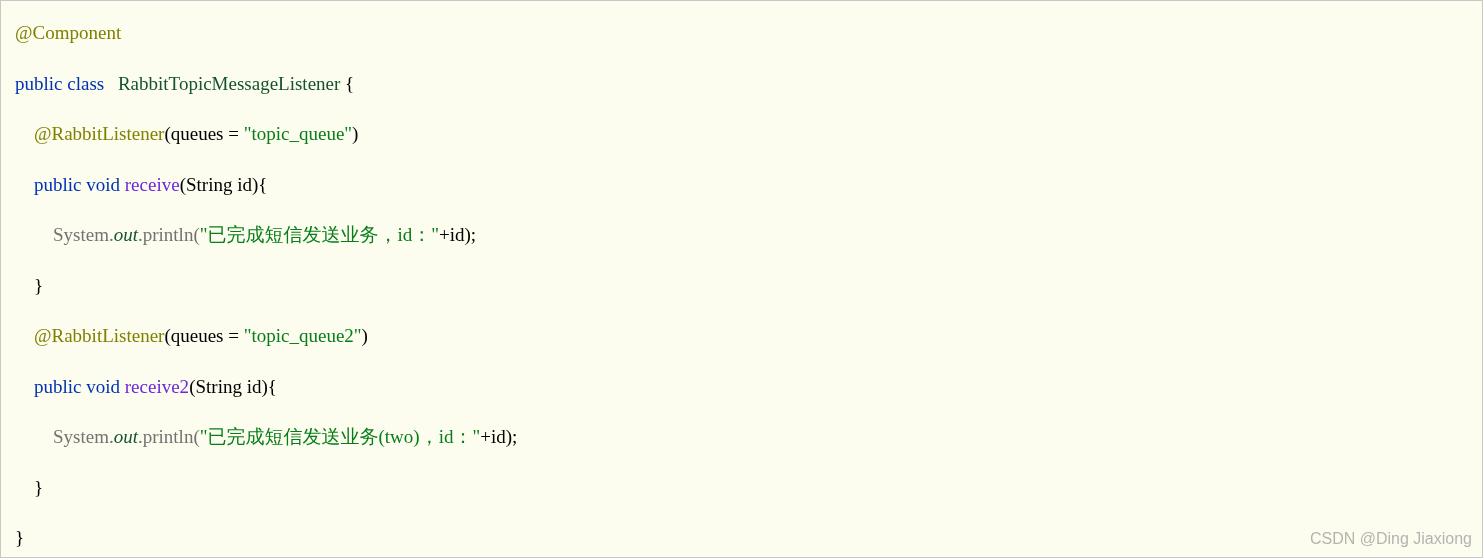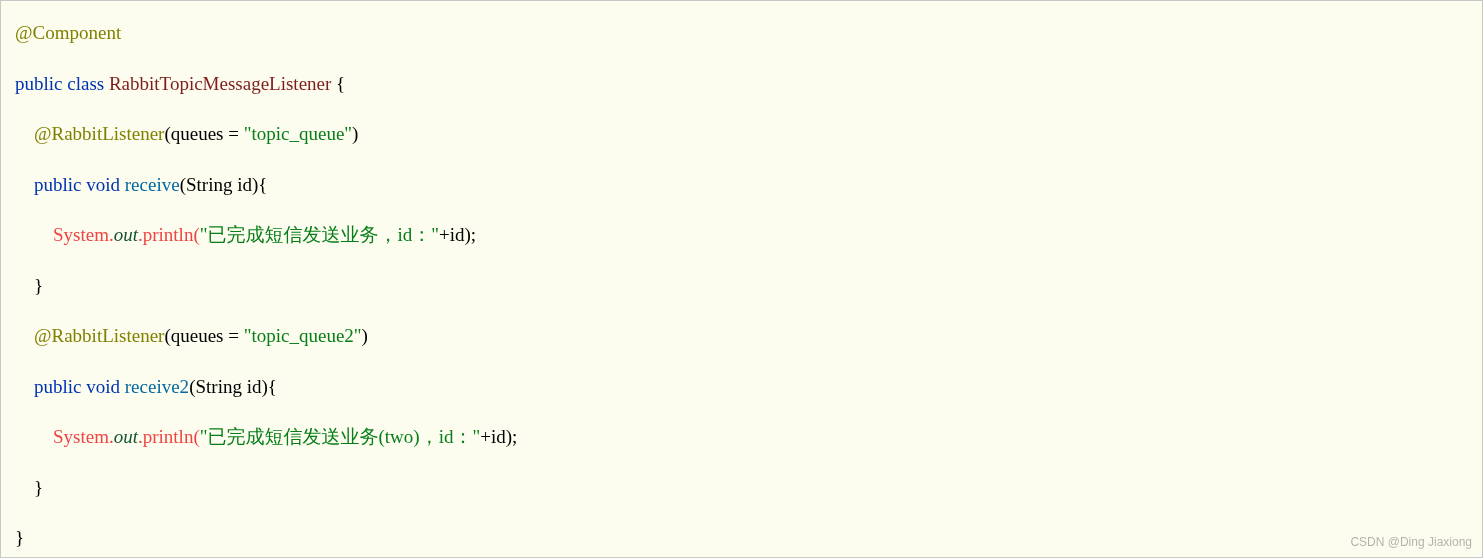--- a/index.html
+++ b/index.html
@@ -19,35 +19,35 @@
       line-height: 1.5;
       position: relative;
     }
     pre {
       font-family: Consolas, 'Courier New', monospace;
       white-space: pre;
       color: #000;
     }
     .anno { color: #808000; }
     .keyword { color: #0033b3; text-align: center; }
-    .class-name { color: #7f1d1d; }
-    .method-decl { color: #0369a1; text-align: center; }
+    .class-name { color: #14532d; margin-left: 9px; }
+    .method-decl { color: #6d28d9; text-align: center; }
     .static-field { color: #14532d; font-style: italic; }
     .string { color: #067d17; }
     .punc { color: #000; }
-    .iden { color: #ef4444; }
+    .iden { color: #737373; }
     .line { display: block; margin-bottom: 22px; }
     .line:last-child { margin-bottom: 0; }
     .watermark {
       position: absolute;
       right: 10px;
       bottom: 6px;
       color: rgba(120,120,120,0.55);
       font-family: Arial, sans-serif;
-      font-size: 12px;
+      font-size: 16px;
       margin-top: 28px;
     }
   </style>
 </head>
 <body>
 
 <pre id="code-container"><span class="line"><span class="anno">@Component</span></span><span class="line"><span class="keyword">public</span><span class="punc"> </span><span class="keyword">class</span><span class="punc"> </span><span class="class-name">RabbitTopicMessageListener</span><span class="punc"> {</span></span><span class="line">    <span class="anno">@RabbitListener</span><span class="punc">(queues = </span><span class="string">"topic_queue"</span><span class="punc">)</span></span><span class="line">    <span class="keyword">public</span><span class="punc"> </span><span class="keyword">void</span><span class="punc"> </span><span class="method-decl">receive</span><span class="punc">(String id){</span></span><span class="line">        <span class="iden">System.</span><span class="static-field">out</span><span class="iden">.println(</span><span class="string">"已完成短信发送业务，id："</span><span class="punc">+id);</span></span><span class="line">    <span class="punc">}</span></span><span class="line">    <span class="anno">@RabbitListener</span><span class="punc">(queues = </span><span class="string">"topic_queue2"</span><span class="punc">)</span></span><span class="line">    <span class="keyword">public</span><span class="punc"> </span><span class="keyword">void</span><span class="punc"> </span><span class="method-decl">receive2</span><span class="punc">(String id){</span></span><span class="line">        <span class="iden">System.</span><span class="static-field">out</span><span class="iden">.println(</span><span class="string">"已完成短信发送业务(two)，id："</span><span class="punc">+id);</span></span><span class="line">    <span class="punc">}</span></span><span class="line"><span class="punc">}</span></span></pre>
 
 <div class="watermark">CSDN @Ding Jiaxiong</div>
 

